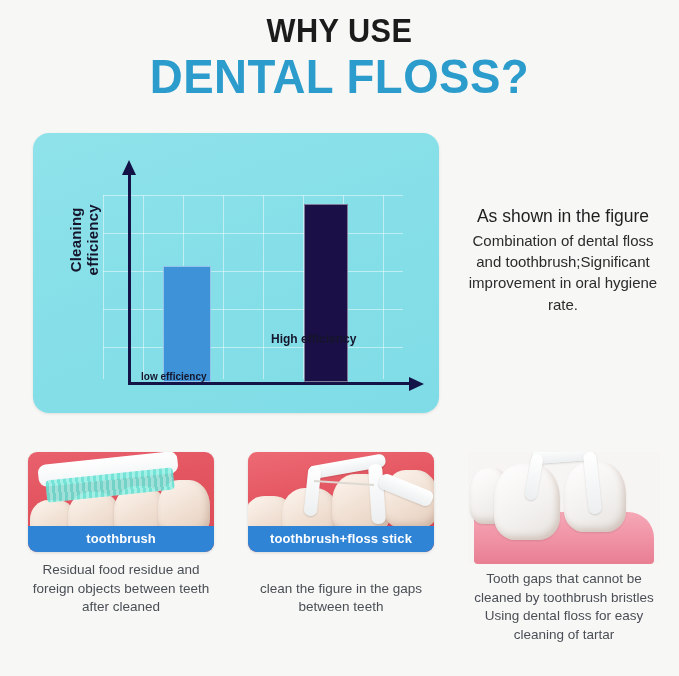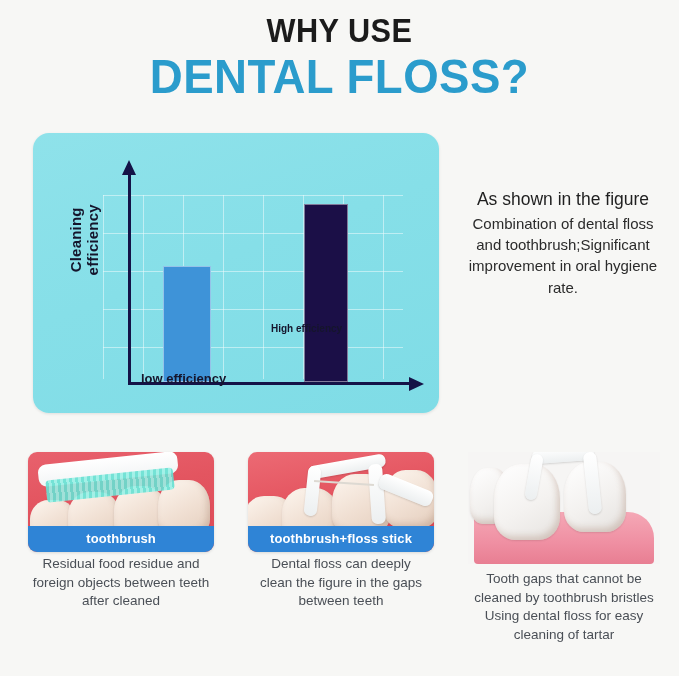--- a/index.html
+++ b/index.html
@@ -83,29 +83,29 @@
     left: 130px; width: 48px; height: 116px;
     top: 133px;
     background: #3e93d8;
   }
   .bar-high {
     left: 271px; width: 44px; height: 178px;
     top: 71px;
     background: #1b0f47;
   }
   .bar-label {
-    position: absolute; font-size: 13px; font-weight: 700;
+    position: absolute; font-size: 10px; font-weight: 700;
     color: #15152c; white-space: nowrap;
   }
   .lbl-low { left: 108px; top: 238px; }
-  .lbl-high { left: 238px; top: 190px; font-size: 10px; }
+  .lbl-high { left: 238px; top: 199px; font-size: 12px; }
 
   
   .right-text {
-    position: absolute; left: 452px; top: 188px;
+    position: absolute; left: 452px; top: 205px;
     width: 222px; text-align: center; color: #262626;
   }
   .rt-head { font-size: 17.5px; line-height: 1.35; color: #1f1f1f; }
   .rt-body { font-size: 15px; line-height: 1.42; color: #2b2b2b; margin-top: 1px; }
 
   
   .panels { position: absolute; left: 0; top: 452px; width: 679px; height: 224px; }
   .panel { position: absolute; top: 0; }
   .p0 { left: 28px;  width: 186px; }
   .p1 { left: 248px; width: 186px; }
@@ -144,21 +144,21 @@
   }
   .flossline { position: absolute; background: #ddd9d2; }
 
   .badge {
     position: absolute; left: 0; right: 0; bottom: 0;
     height: 26px; line-height: 26px; text-align: center;
     background: #2f84d6; color: #ffffff;
     font-size: 13px; font-weight: 700; letter-spacing: 0.1px;
   }
   .caption {
-    margin-top: 3px; text-align: center;
+    margin-top: 9px; text-align: center;
     font-size: 13.5px; line-height: 1.38; color: #4a4f56;
   }
   .caption-2 { margin-top: 6px; }
 </style>
 </head>
 <body>
 
 <div class="page">
 
   <div class="title-block">
@@ -225,21 +225,21 @@
         <div class="tooth" style="left:84px; top:22px; width:58px; height:60px;"></div>
         <div class="tooth" style="left:136px;top:18px; width:54px; height:58px;"></div>
         <div class="flossstick" style="left:60px; top:8px; width:78px; height:13px; transform:rotate(-10deg);"></div>
         <div class="flossstick" style="left:58px; top:14px; width:13px; height:50px; transform:rotate(6deg);"></div>
         <div class="flossstick" style="left:122px;top:12px; width:14px; height:60px; transform:rotate(-4deg);"></div>
         <div class="flossstick" style="left:130px;top:30px; width:56px; height:16px; transform:rotate(22deg);"></div>
         <div class="flossline" style="left:66px; top:30px; width:60px; height:2px; transform:rotate(4deg);"></div>
         <div class="badge">toothbrush+floss stick</div>
       </div>
       <div class="caption">
-        <span>Dental floss can deeply</span><br>
+        <br>
         <span>clean the figure in the gaps</span><br>
         <span>between teeth</span>
       </div>
     </div>
 
     <div class="panel p2">
       <div class="thumb thumb-plain">
         <div class="gum gum-c"></div>
         <div style="position:absolute; left:6px; bottom:0; width:180px; height:52px; background:linear-gradient(180deg,#f5a8b6 0%, #ef8fa2 60%, #e87e92 100%); border-radius:8px 26px 4px 4px;"></div>
         <div class="tooth" style="left:2px;  top:16px; width:40px; height:56px; background:linear-gradient(150deg,#ffffff 0%,#f2f0ee 60%,#e4e1de 100%);"></div>

